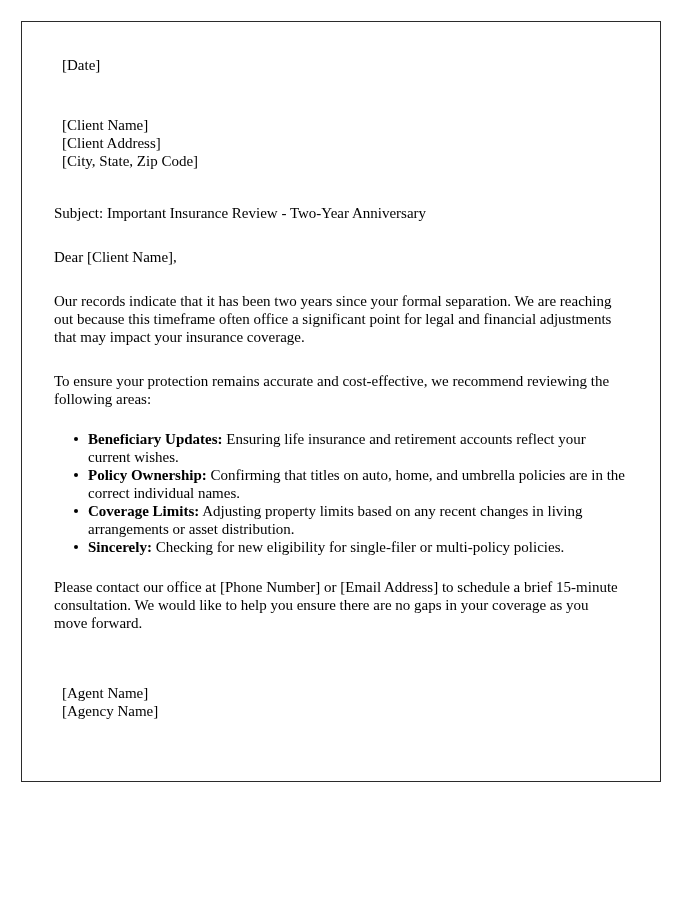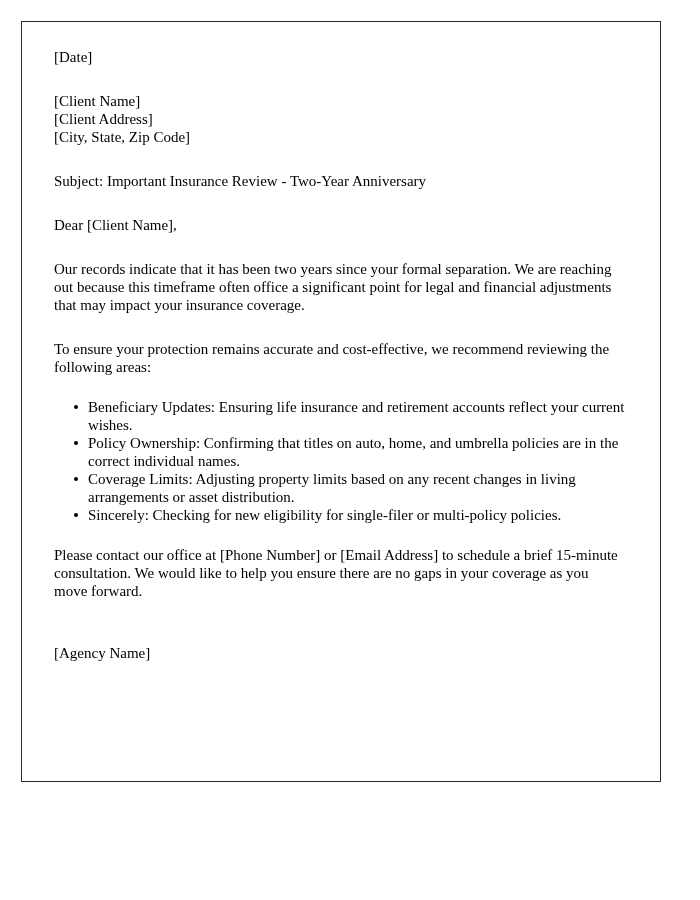--- a/index.html
+++ b/index.html
@@ -39,21 +39,21 @@
     width: 576px;
     font-size: 15px;
     line-height: 18px;
     text-align: left;
   }
   .line {
     display: block;
     white-space: pre-wrap;
   }
   .block {
-    margin: 4px;
+    margin: 12px;
   }
   .spacer-sm {
     height: 18px;
   }
   .para {
     margin: 4px;
     font-size: 15px;
     line-height: 18px;
   }
   .bullet-list {
@@ -71,21 +71,21 @@
   .bullet-item .disc {
     position: absolute;
     left: 24px;
     top: 7px;
     width: 4px;
     height: 4px;
     border-radius: 50%;
     background: #000000;
   }
   .lead-in {
-    font-weight: normal;
+    font-weight: bold;
   }
   .lead-rest {
     font-weight: normal;
   }
 </style>
 </head>
 <body>
 
 <div class="page-canvas">
   <div class="letter-frame">
@@ -143,18 +143,19 @@
       <div class="spacer-sm"></div>
 
       <p class="para">Please contact our office at [Phone Number] or [Email Address] to schedule a brief 15-minute consultation. We would like to help you ensure there are no gaps in your coverage as you move forward.</p>
 
       <div class="spacer-sm"></div>
 
 
       <div class="spacer-sm"></div>
 
       <div class="block">
+        <span class="line">[Agent Name]</span>
         <span class="line">[Agency Name]</span>
       </div>
 
     </div>
   </div>
 </div>
 
 </body></html>

